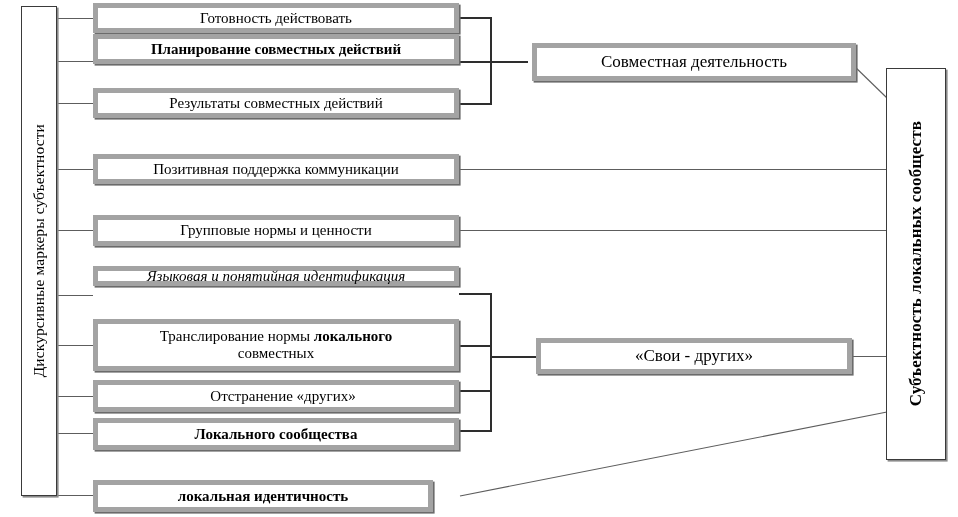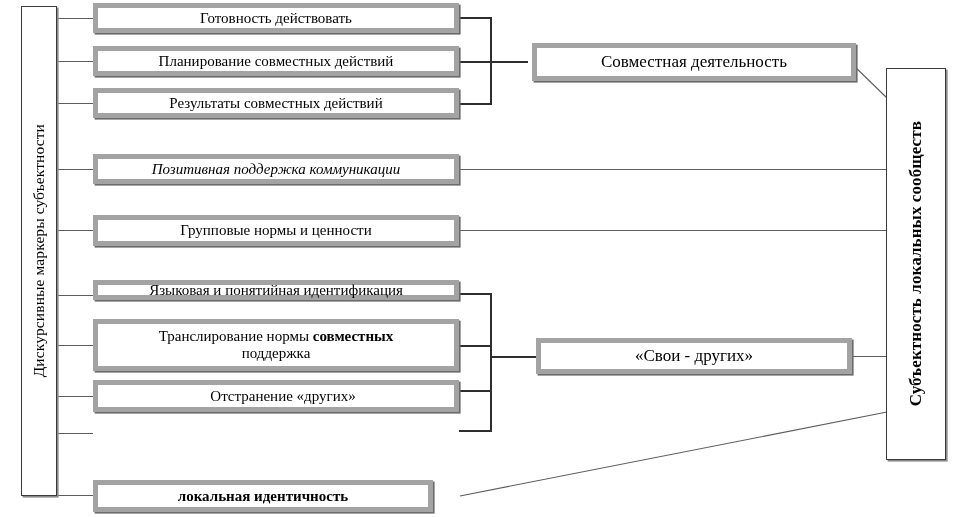--- a/index.html
+++ b/index.html
@@ -98,51 +98,54 @@
   </div>
 
   <div class="pillar" id="pillar-right" style="left:886px;top:68px;width:60px;height:392px;">
     <span class="vtxt">Субъектность локальных сообществ</span>
   </div>
 
   <div class="node" style="left:93px;top:3px;width:366px;height:30px;">
     <span class="txt">Готовность действовать</span>
   </div>
 
-  <div class="node" style="left:93px;top:46px;width:366px;height:30px;">
+  <div class="node" style="left:93px;top:34px;width:366px;height:30px;font-weight:bold;">
     <span class="txt">Планирование  совместных действий</span>
   </div>
 
   <div class="node" style="left:93px;top:88px;width:366px;height:30px;">
     <span class="txt">Результаты совместных действий</span>
   </div>
 
-  <div class="node" style="left:93px;top:154px;width:366px;height:30px;font-style:italic;">
+  <div class="node" style="left:93px;top:154px;width:366px;height:30px;">
     <span class="txt">Позитивная поддержка коммуникации</span>
   </div>
 
   <div class="node" style="left:93px;top:215px;width:366px;height:31px;">
     <span class="txt">Групповые нормы и ценности</span>
   </div>
 
-  <div class="node" style="left:93px;top:280px;width:366px;height:20px;">
+  <div class="node" style="left:93px;top:266px;width:366px;height:20px;font-style:italic;">
     <span class="txt">Языковая и понятийная идентификация</span>
   </div>
 
   <div class="node" style="left:93px;top:319px;width:366px;height:52px;">
     <span class="txt">
-      <span>Транслирование нормы </span><b>совместных</b><br>
-      <span>поддержка</span>
+      <span>Транслирование нормы </span><b>локального</b><br>
+      <span>совместных</span>
     </span>
   </div>
 
   <div class="node" style="left:93px;top:380px;width:366px;height:32px;padding-left:20px;">
     <span class="txt">Отстранение «других»</span>
   </div>
 
+  <div class="node bold" style="left:93px;top:418px;width:366px;height:32px;">
+    <span class="txt">Локального сообщества</span>
+  </div>
 
   <div class="node bold" style="left:93px;top:480px;width:340px;height:32px;">
     <span class="txt">локальная идентичность</span>
   </div>
 
   <div class="node" style="left:532px;top:43px;width:324px;height:38px;font-size:17px;">
     <span class="txt">Совместная  деятельность</span>
   </div>
 
   <div class="node" style="left:536px;top:338px;width:316px;height:36px;font-size:17px;">

